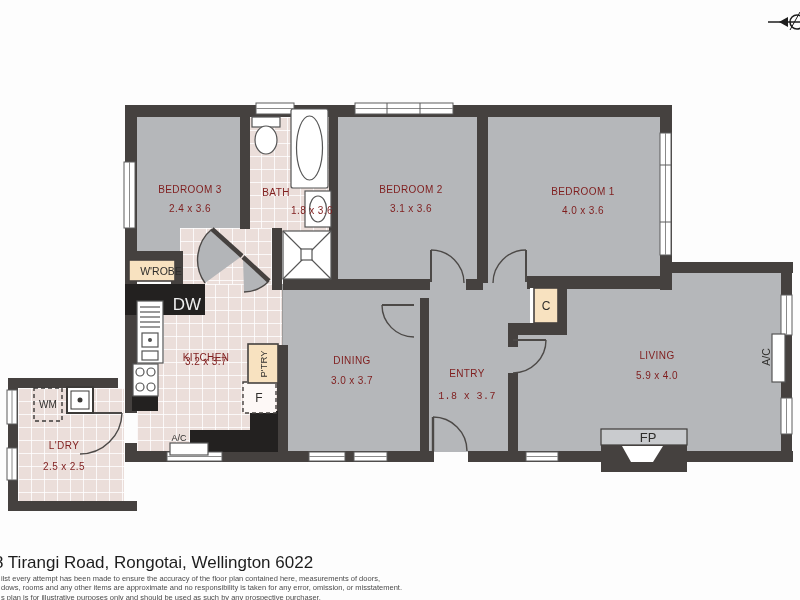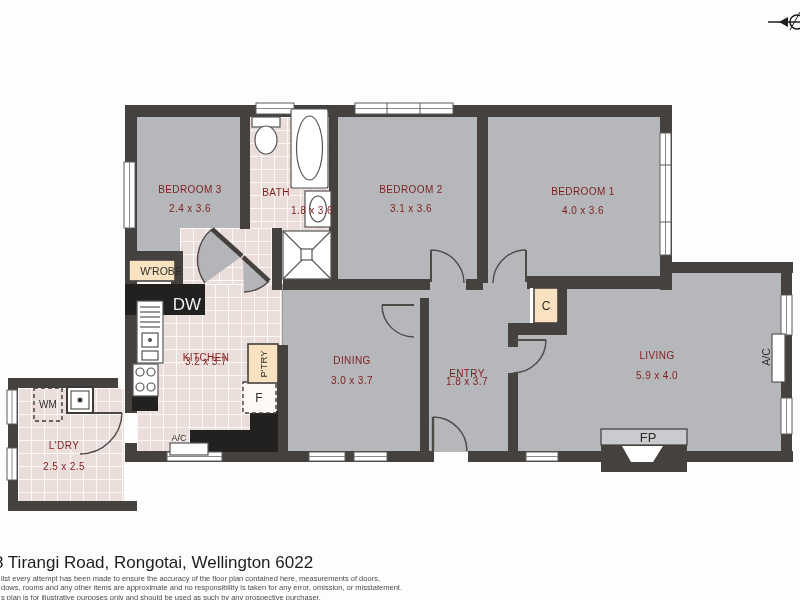--- a/index.html
+++ b/index.html
@@ -267,21 +267,21 @@
   <div class="rname" style="left:583px;top:186px;">BEDROOM 1</div>
   <div class="rdims" style="left:583px;top:205px;">4.0 x 3.6</div>
 
   <div class="rname" style="left:206px;top:352px;">KITCHEN</div>
   <div class="rdims" style="left:206px;top:356px;text-align:center;">3.2 x 3.7</div>
 
   <div class="rname" style="left:352px;top:355px;">DINING</div>
   <div class="rdims" style="left:352px;top:375px;">3.0 x 3.7</div>
 
   <div class="rname" style="left:467px;top:368px;">ENTRY</div>
-  <div class="rdims" style="left:467px;top:376px;">1.8 x 3.7</div>
+  <div class="rdims" style="left:467px;top:391px;font-family:Liberation Mono, monospace;">1.8 x 3.7</div>
 
   <div class="rname" style="left:657px;top:350px;">LIVING</div>
   <div class="rdims" style="left:657px;top:370px;">5.9 x 4.0</div>
 
   <div class="rname" style="left:64px;top:440px;">L'DRY</div>
   <div class="rdims" style="left:64px;top:461px;">2.5 x 2.5</div>
 
   <div class="slabel" style="left:138px;top:260px;width:46px;height:21px;font-size:10.5px;">W'ROBE</div>
   <div class="slabel" style="left:168px;top:297px;width:38px;height:16px;color:#efefef;font-size:17px;">DW</div>
   <div class="slabel rot" style="left:263px;top:364px;font-size:9.5px;">P'TRY</div>

